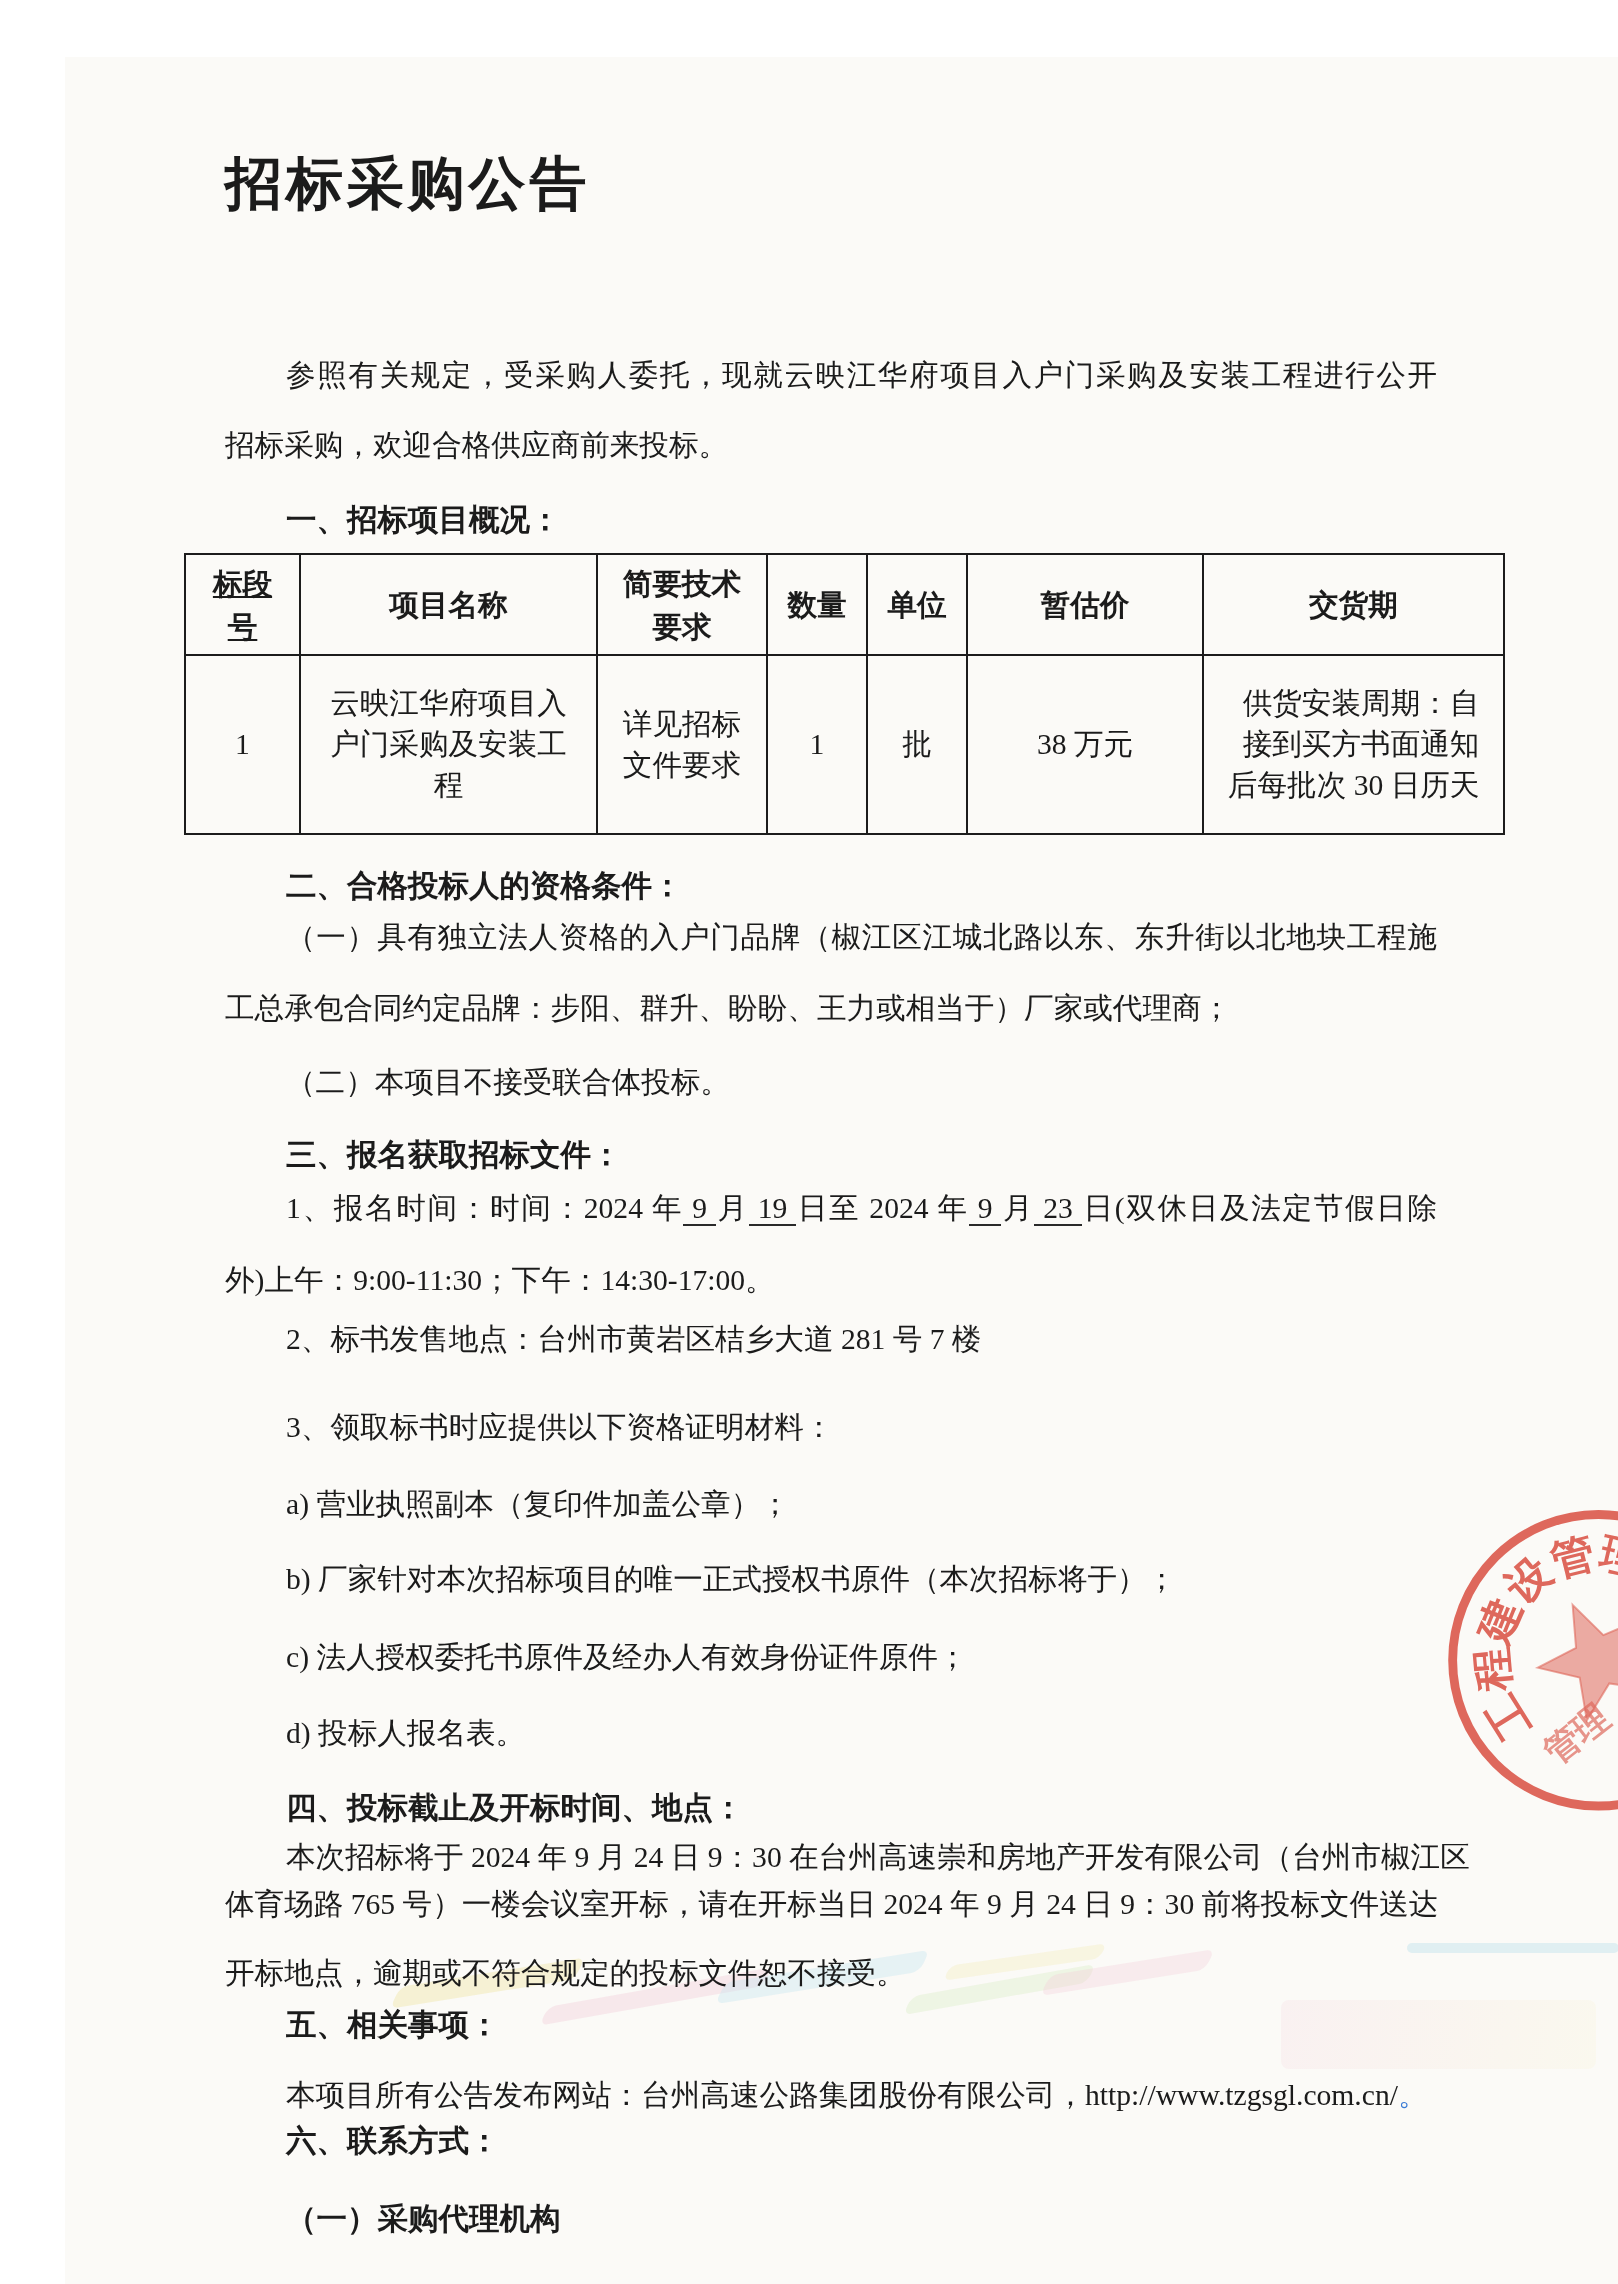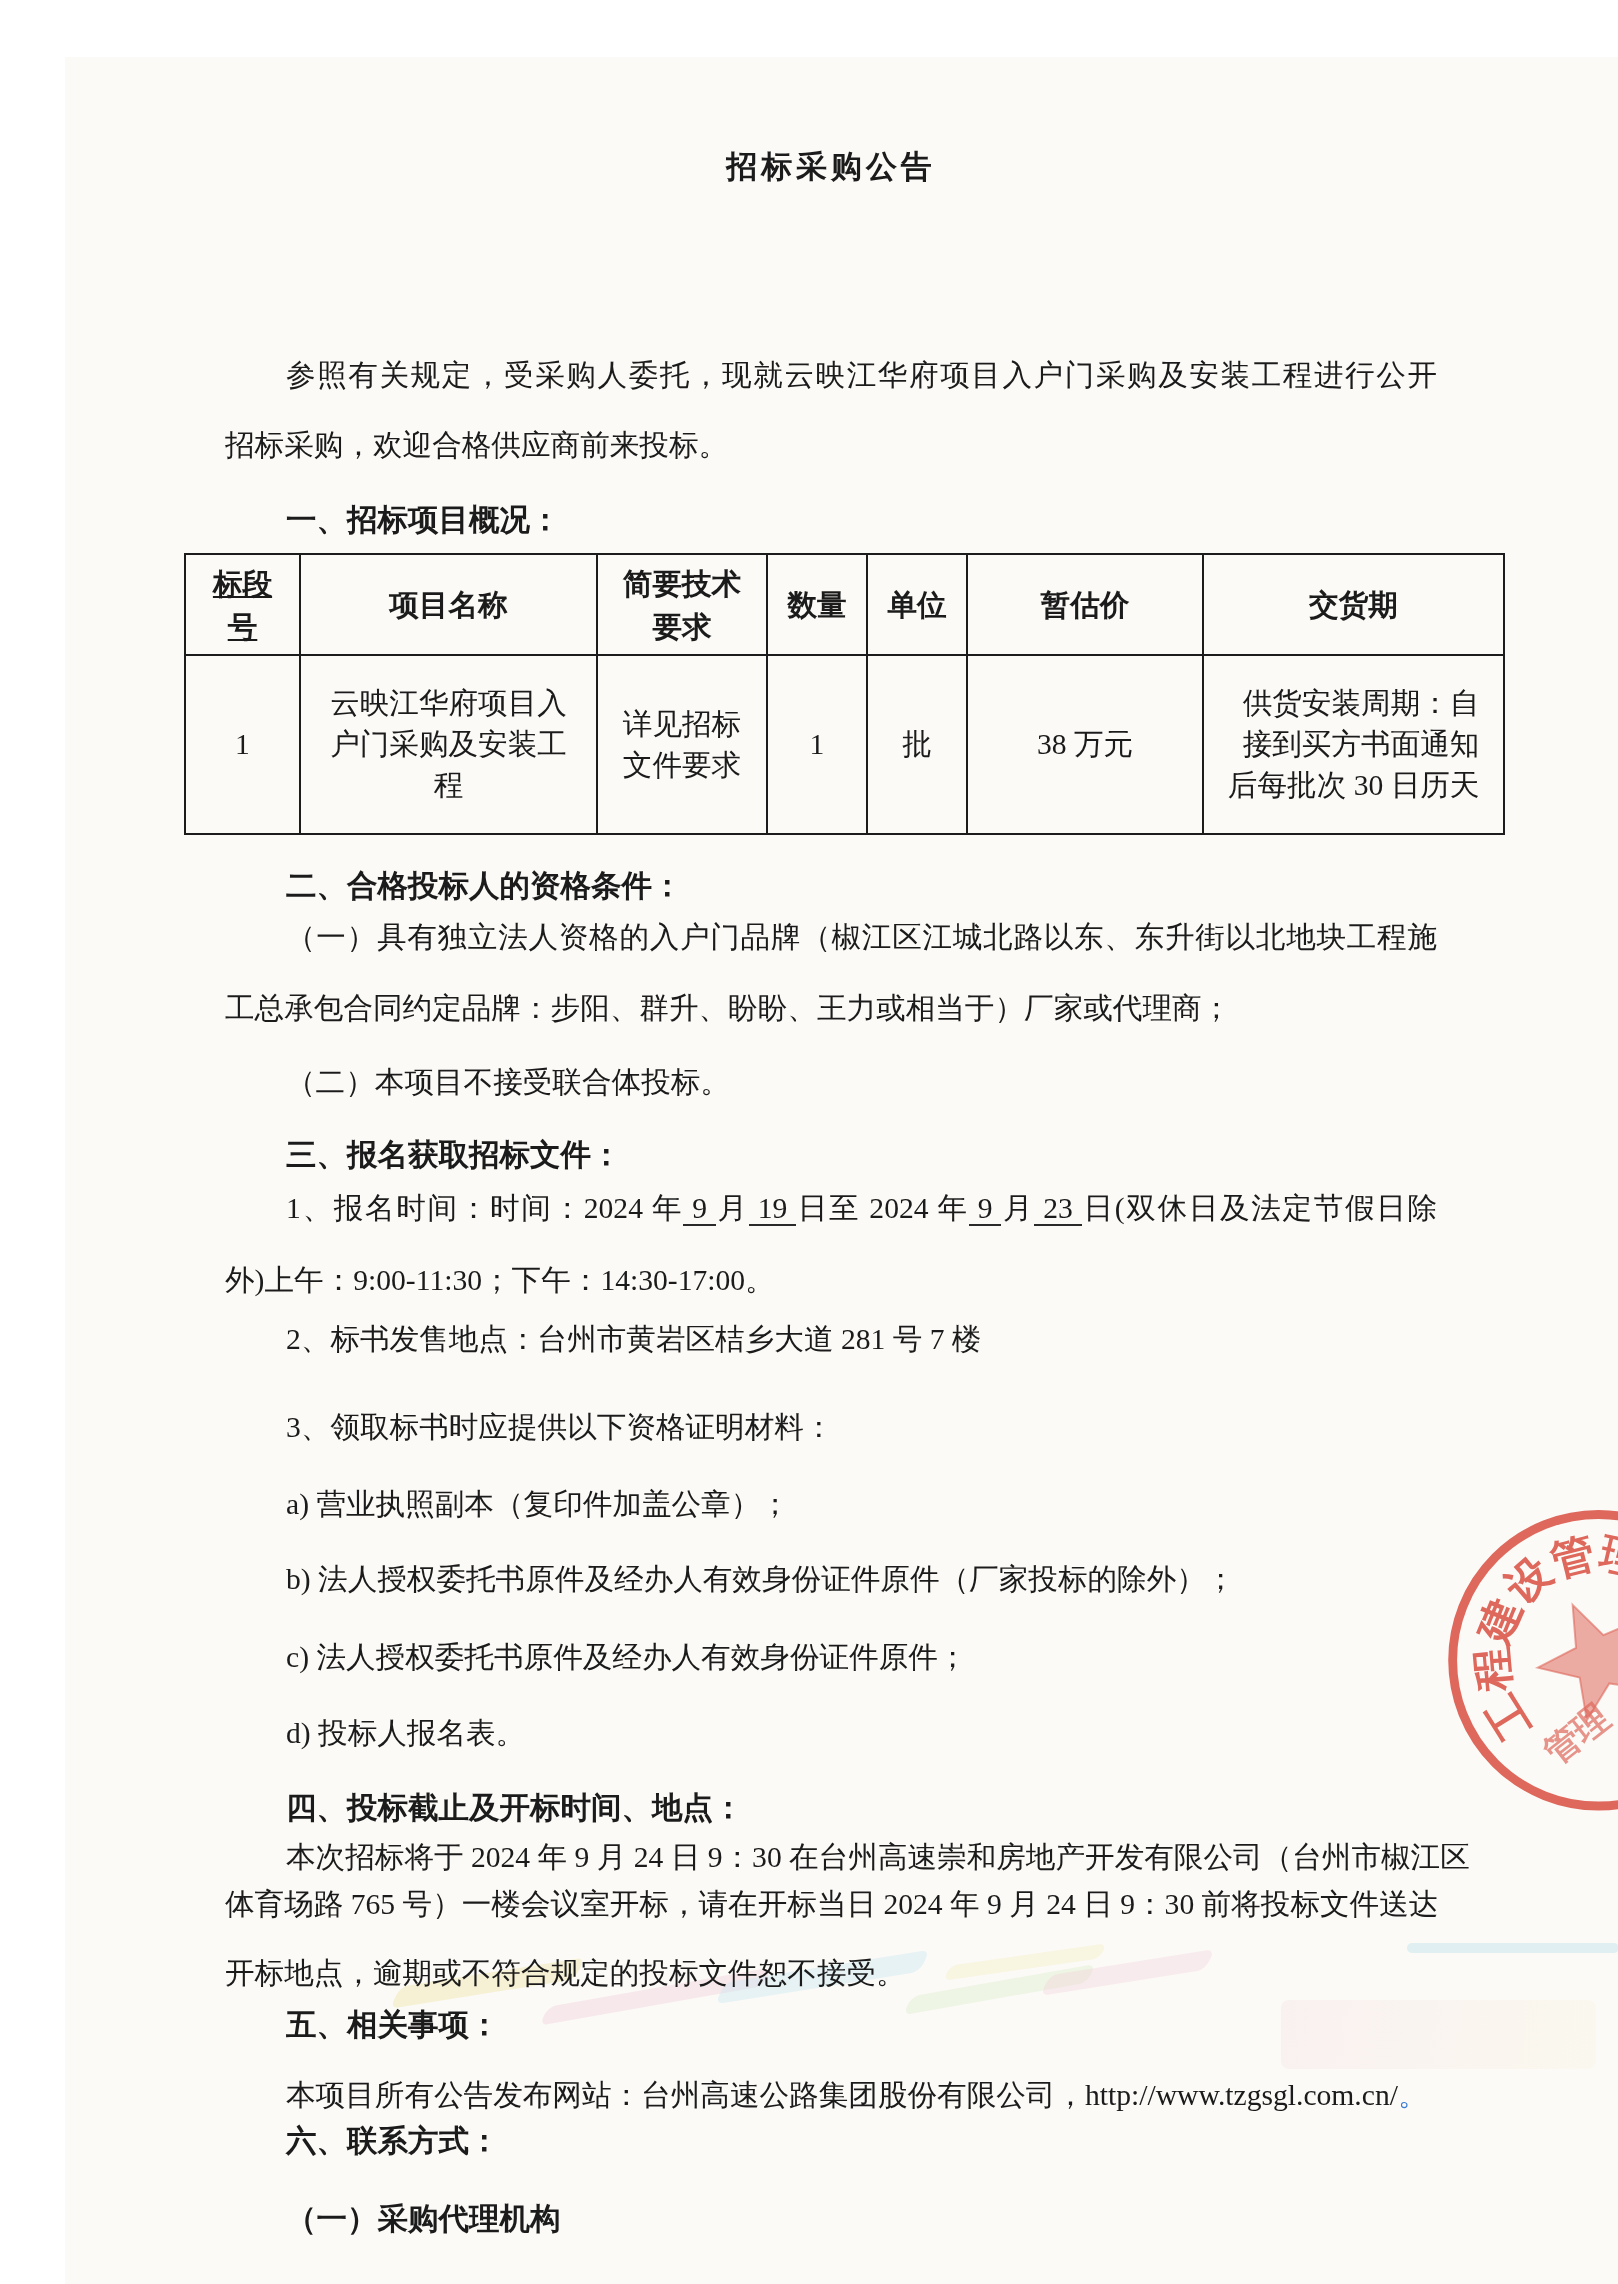--- a/index.html
+++ b/index.html
@@ -8,22 +8,22 @@
     background:#ffffff; color:#1b1b1b;
     font-family:"Liberation Serif", serif;
   }
   .paper {
     position:absolute; left:65px; top:57px; right:0; bottom:0;
     background:#fbfaf7;
     z-index:0;
   }
   .abs { position:absolute; }
   .doc-title {
-    left:225px; width:1212px; top:146px; text-align:center;
-    font-size:31px; font-weight:bold; letter-spacing:3.9px;
+    left:225px; width:1212px; top:146px; 
+    font-size:57px; font-weight:bold; letter-spacing:3.9px;
     font-family:Liberation Mono, monospace; z-index:2;
   }
   .para {
     left:225px; width:1212px; font-size:29.6px; line-height:47px;
     letter-spacing:0; z-index:2; white-space:nowrap;
   }
   .jline { text-align:justify; text-align-last:justify; }
   .lline { text-align:left;margin-top:23px; }
   .ind { text-indent:61px; }
   .hd { font-family:"Liberation Sans", sans-serif; font-weight:bold; font-size:30.5px; }
@@ -114,21 +114,21 @@
 <div class="abs para lline ind" style="top:1036px">（二）本项目不接受联合体投标。</div>
 
 <div class="abs para hd lline ind" style="top:1108px">三、报名获取招标文件：</div>
 <div class="abs para jline ind" style="top:1185px">
   <span>1、报名时间：时间：2024 年</span><span class="u">9</span><span>月</span><span class="u">19</span><span>日至 2024 年</span><span class="u">9</span><span>月</span><span class="u">23</span><span>日(双休日及法定节假日除</span>
 </div>
 <div class="abs para lline" style="top:1234px">外)上午：9:00-11:30；下午：14:30-17:00。</div>
 <div class="abs para lline ind" style="top:1293px">2、标书发售地点：台州市黄岩区桔乡大道 281 号 7 楼</div>
 <div class="abs para lline ind" style="top:1381px">3、领取标书时应提供以下资格证明材料：</div>
 <div class="abs para lline ind" style="top:1458px">a) 营业执照副本（复印件加盖公章）；</div>
-<div class="abs para lline ind" style="top:1533px">b) 法人授权委托书原件及经办人有效身份证件原件（厂家投标的除外）；</div>
+<div class="abs para lline ind" style="top:1533px">b) 厂家针对本次招标项目的唯一正式授权书原件（本次招标将于）；</div>
 <div class="abs para lline ind" style="top:1611px">c) 法人授权委托书原件及经办人有效身份证件原件；</div>
 <div class="abs para lline ind" style="top:1687px">d) 投标人报名表。</div>
 
 <div class="abs para hd lline ind" style="top:1761px">四、投标截止及开标时间、地点：</div>
 <div class="abs para jline ind" style="top:1834px">本次招标将于 2024 年 9 月 24 日 9：30 在台州高速崇和房地产开发有限公司（台州市椒江区</div>
 <div class="abs para jline" style="top:1881px">体育场路 765 号）一楼会议室开标，请在开标当日 2024 年 9 月 24 日 9：30 前将投标文件送达</div>
 <div class="abs para lline" style="top:1927px">开标地点，逾期或不符合规定的投标文件恕不接受。</div>
 
 <div class="abs para hd lline ind" style="top:1978px">五、相关事项：</div>
 <div class="abs para lline ind" style="top:2049px">

